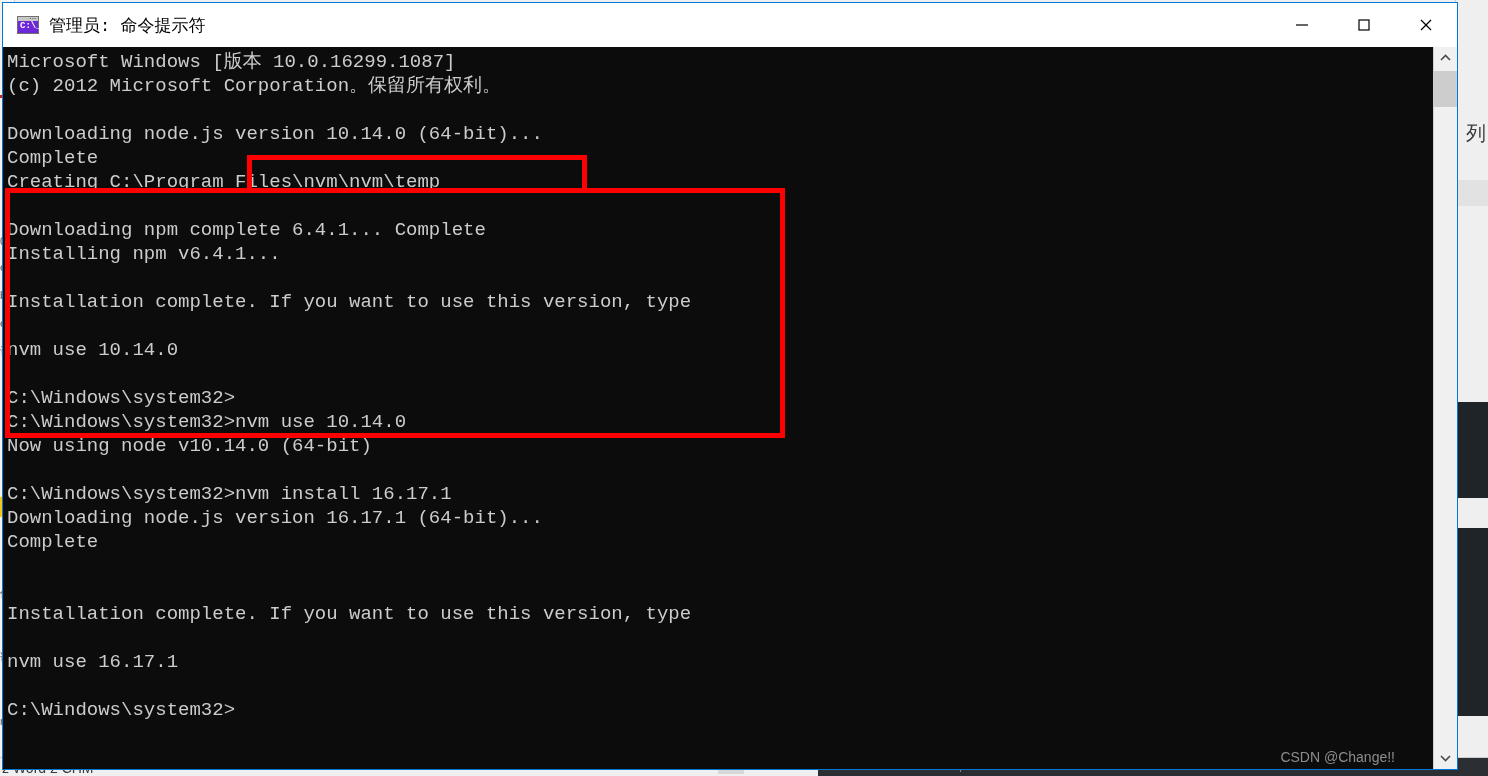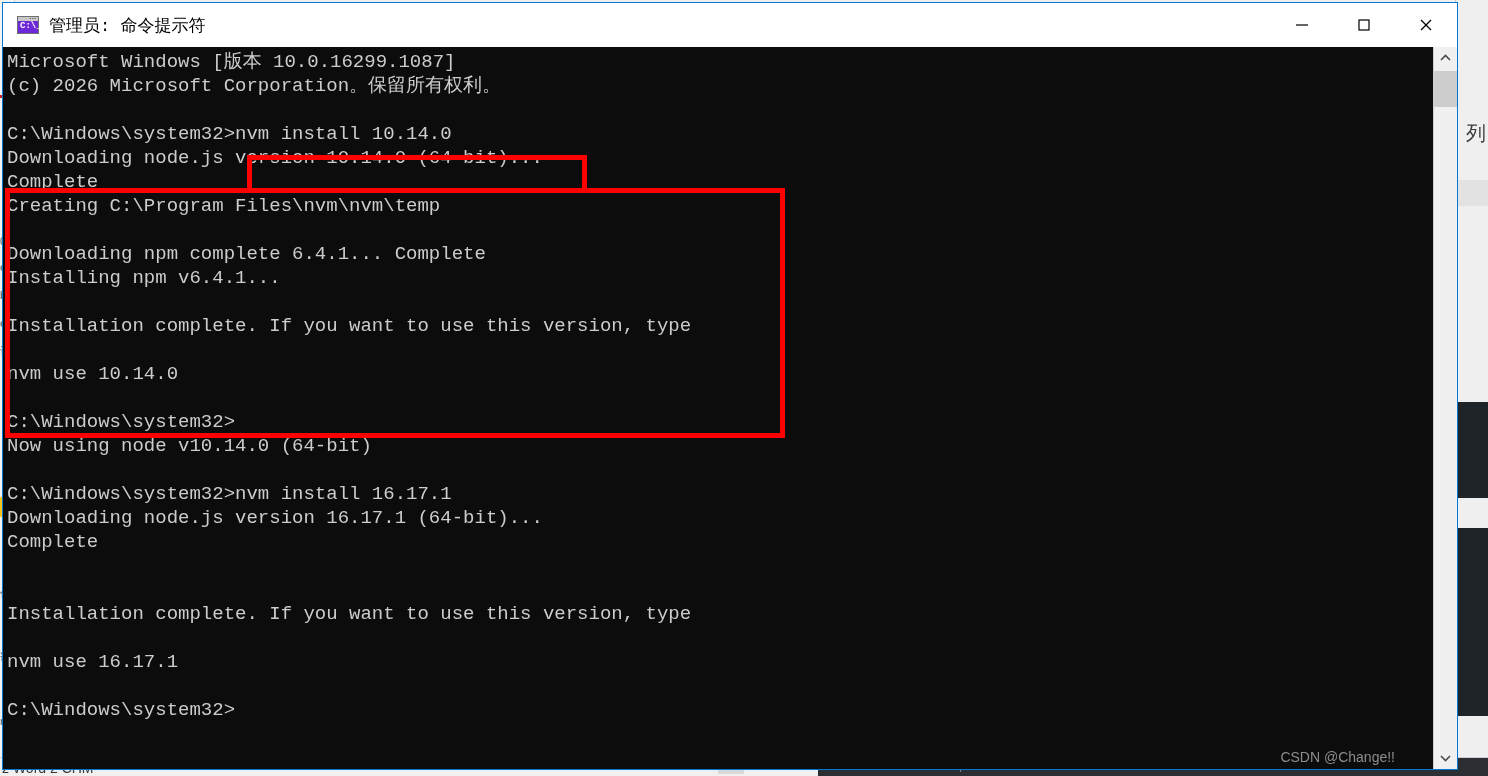--- a/index.html
+++ b/index.html
@@ -347,35 +347,35 @@
         <line x1="13" y1="3" x2="3" y2="13" stroke="#000" stroke-width="1.3"></line>
       </svg>
     </div>
   </div>
 
   <div id="console-body">
 
     <div id="terminal">
       <div id="term-lines">
         <div class="term-line">Microsoft Windows [版本 10.0.16299.1087]</div>
-        <div class="term-line">(c) 2026 Microsoft Corporation。保留所有权利。</div>
-        <div class="term-line"></div>
-        <div class="term-line">C:\Windows\system32&gt;nvm install 10.14.0</div>
+        <div class="term-line">(c) 2012 Microsoft Corporation。保留所有权利。</div>
+        <div class="term-line"></div>
         <div class="term-line">Downloading node.js version 10.14.0 (64-bit)...</div>
         <div class="term-line">Complete</div>
         <div class="term-line">Creating C:\Program Files\nvm\nvm\temp</div>
         <div class="term-line"></div>
         <div class="term-line">Downloading npm complete 6.4.1... Complete</div>
         <div class="term-line">Installing npm v6.4.1...</div>
         <div class="term-line"></div>
         <div class="term-line">Installation complete. If you want to use this version, type</div>
         <div class="term-line"></div>
         <div class="term-line">nvm use 10.14.0</div>
         <div class="term-line"></div>
         <div class="term-line">C:\Windows\system32&gt;</div>
+        <div class="term-line">C:\Windows\system32&gt;nvm use 10.14.0</div>
         <div class="term-line">Now using node v10.14.0 (64-bit)</div>
         <div class="term-line"></div>
         <div class="term-line">C:\Windows\system32&gt;nvm install 16.17.1</div>
         <div class="term-line">Downloading node.js version 16.17.1 (64-bit)...</div>
         <div class="term-line">Complete</div>
         <div class="term-line"></div>
         <div class="term-line"></div>
         <div class="term-line">Installation complete. If you want to use this version, type</div>
         <div class="term-line"></div>
         <div class="term-line">nvm use 16.17.1</div>

